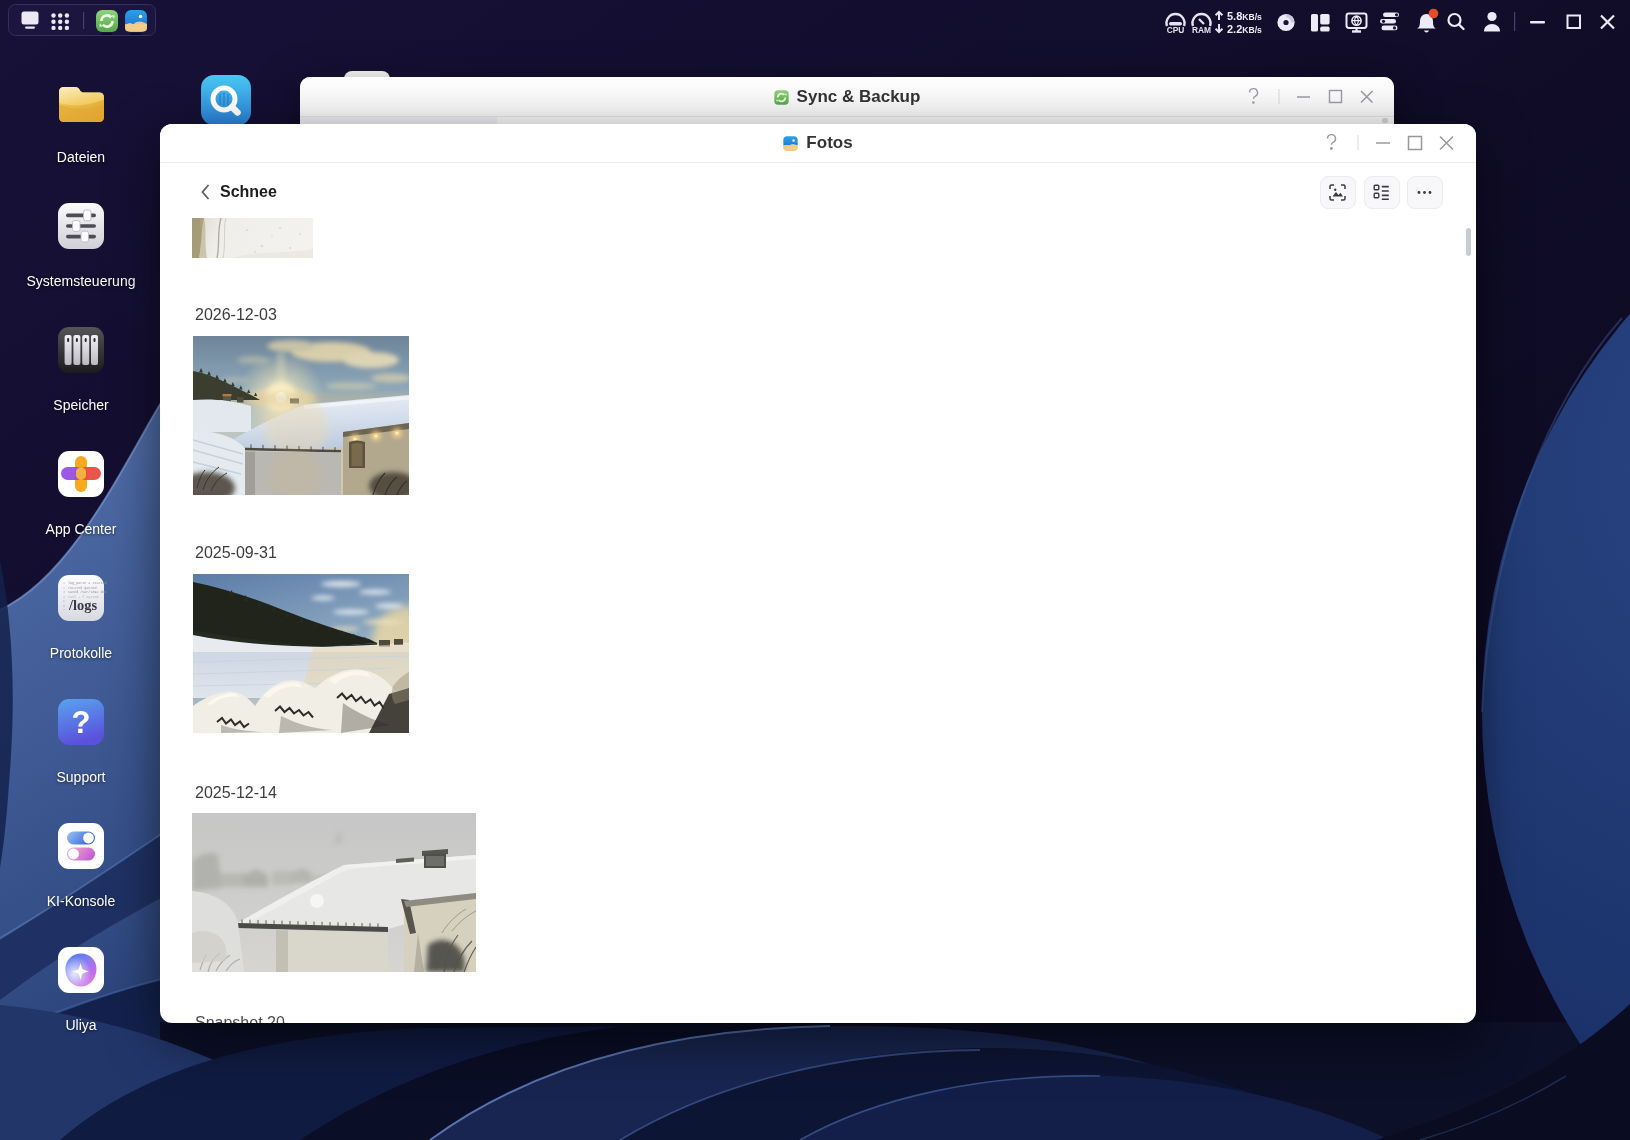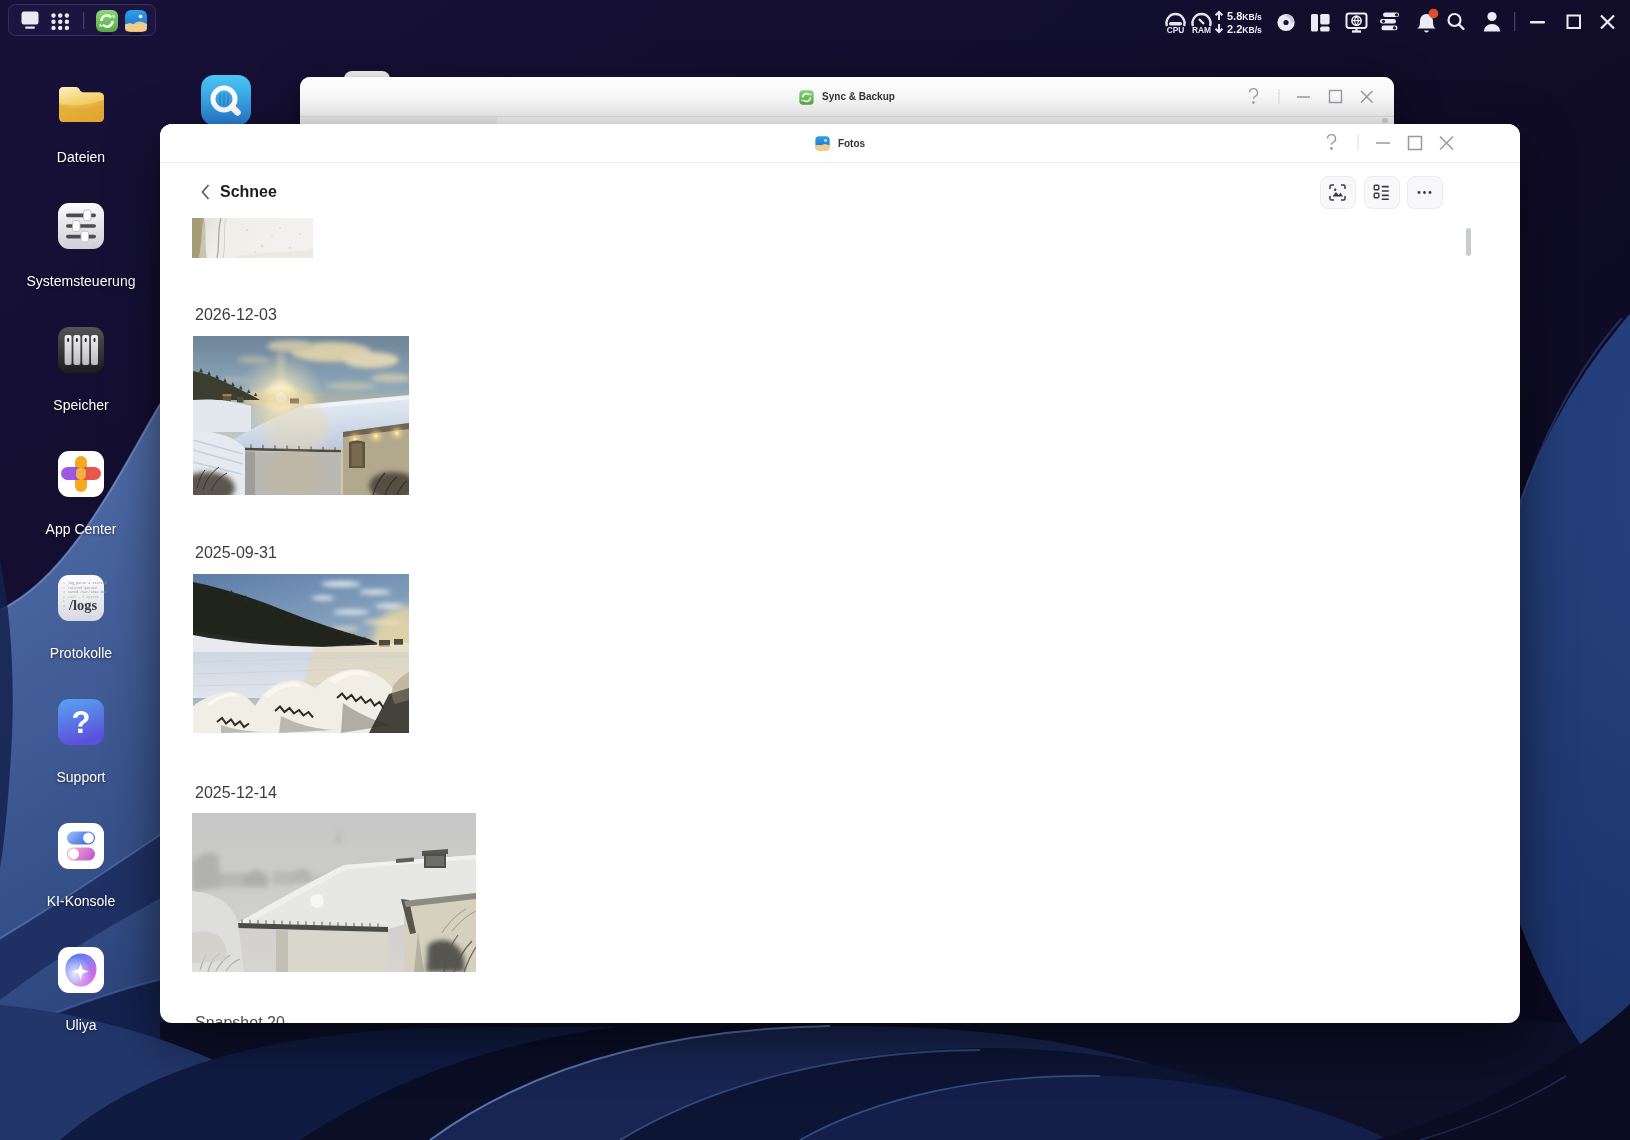--- a/index.html
+++ b/index.html
@@ -1,21 +1,21 @@
 <!DOCTYPE html>
 <html><head><meta charset="utf-8"><style>
 html,body{margin:0;padding:0;width:1630px;height:1140px;overflow:hidden;background:#131031;font-family:"Liberation Sans",sans-serif;}
 #stage{position:relative;width:1630px;height:1140px;overflow:hidden;}
 .abs{position:absolute;}
 .dock-label{position:absolute;width:200px;text-align:center;color:#fff;font-size:14px;text-shadow:0 1px 3px rgba(0,0,0,.55);}
 .win{position:absolute;background:#fff;}
 #syncwin{left:300px;top:77px;width:1094px;height:520px;border-radius:10px;box-shadow:0 12px 40px rgba(0,0,0,.5);background:#f4f4f5;overflow:hidden;}
-#fotoswin{left:160px;top:124px;width:1316px;height:899px;border-radius:12px;box-shadow:0 16px 50px rgba(0,0,0,.55);background:#fff;overflow:hidden;padding-left:44px;}
+#fotoswin{left:160px;top:124px;width:1316px;height:899px;border-radius:12px;box-shadow:0 16px 50px rgba(0,0,0,.55);background:#fff;overflow:hidden;}
 .titlebar{position:absolute;left:0;top:0;right:0;display:flex;align-items:center;justify-content:center;background:#fff;}
-.tb-title{font-size:10px;color:#333;font-weight:700;margin-left:8px;}
+.tb-title{font-size:17px;color:#333;font-weight:700;margin-left:8px;}
 .datelabel{position:absolute;font-size:16px;color:#3d3d3d;}
 </style></head>
 <body>
 <div id="stage">
 <svg class="abs" style="left:0;top:0" width="1630" height="1140" viewBox="0 0 1630 1140">
 <defs>
 <linearGradient id="wbg" x1="0" y1="0" x2="1" y2="1">
 <stop offset="0" stop-color="#171138"></stop>
           <stop offset="0.45" stop-color="#110d2a"></stop>
           <stop offset="1" stop-color="#0a081e"></stop>

